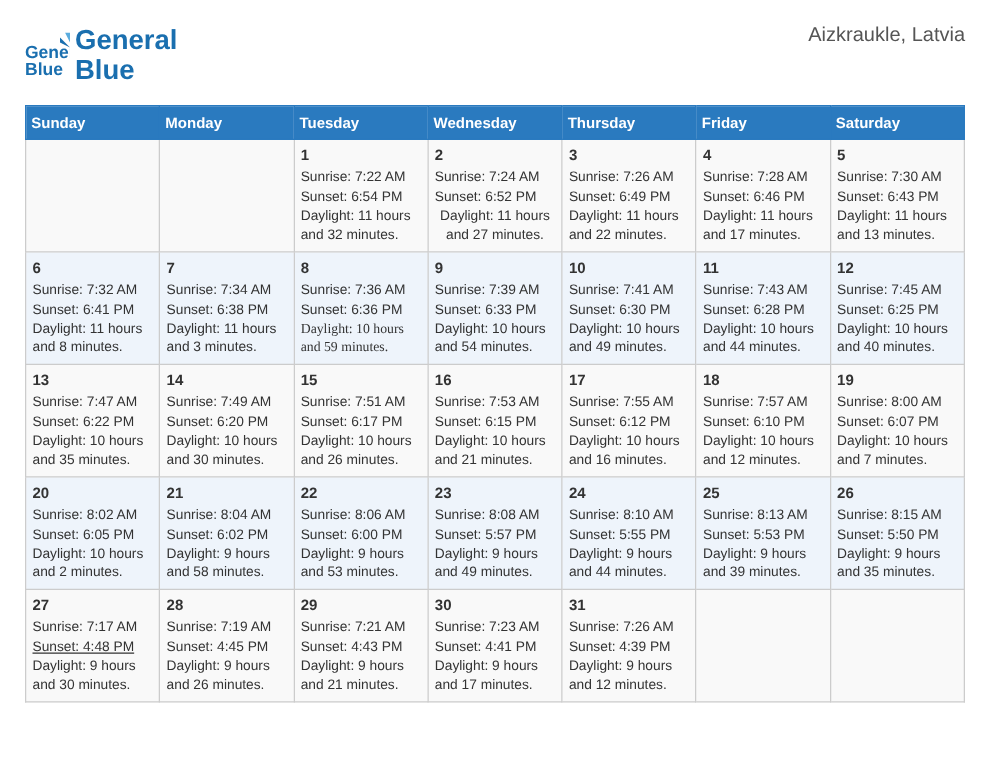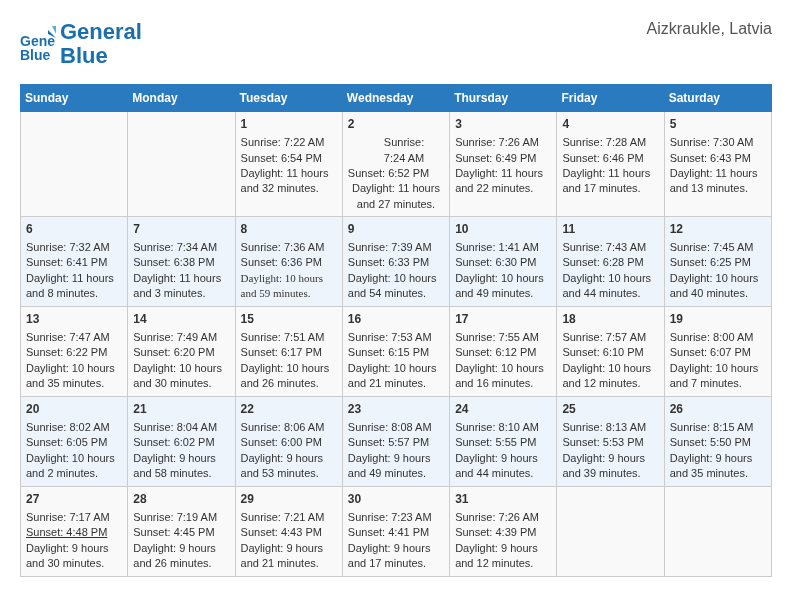--- a/index.html
+++ b/index.html
@@ -126,21 +126,21 @@
         <td class="empty-cell"></td>
         <td class="empty-cell"></td>
         <td>
           <span class="day-num">1</span>
           <span style="display: block;">Sunrise: 7:22 AM</span>
           <span style="display: block;">Sunset: 6:54 PM</span>
           <span style="display: block;">Daylight: 11 hours and 32 minutes.</span>
         </td>
         <td>
           <span class="day-num">2</span>
-          <span style="display: block; margin-left: 36px;">Sunrise: 7:24 AM</span>
+          <span style="display: block;">Sunrise: 7:24 AM</span>
           <span style="display: block;">Sunset: 6:52 PM</span>
           <span style="display: block; text-align: center;">Daylight: 11 hours and 27 minutes.</span>
         </td>
         <td>
           <span class="day-num">3</span>
           <span style="display: block;">Sunrise: 7:26 AM</span>
           <span style="display: block;">Sunset: 6:49 PM</span>
           <span style="display: block;">Daylight: 11 hours and 22 minutes.</span>
         </td>
         <td>
@@ -176,21 +176,21 @@
           <span style="display: block; font-family: Liberation Serif, serif;">Daylight: 10 hours and 59 minutes.</span>
         </td>
         <td>
           <span class="day-num">9</span>
           <span style="display: block;">Sunrise: 7:39 AM</span>
           <span style="display: block;">Sunset: 6:33 PM</span>
           <span style="display: block;">Daylight: 10 hours and 54 minutes.</span>
         </td>
         <td>
           <span class="day-num">10</span>
-          <span style="display: block;">Sunrise: 1:41 AM</span>
+          <span style="display: block;">Sunrise: 7:41 AM</span>
           <span style="display: block;">Sunset: 6:30 PM</span>
           <span style="display: block;">Daylight: 10 hours and 49 minutes.</span>
         </td>
         <td>
           <span class="day-num">11</span>
           <span style="display: block;">Sunrise: 7:43 AM</span>
           <span style="display: block;">Sunset: 6:28 PM</span>
           <span style="display: block;">Daylight: 10 hours and 44 minutes.</span>
         </td>
         <td>

